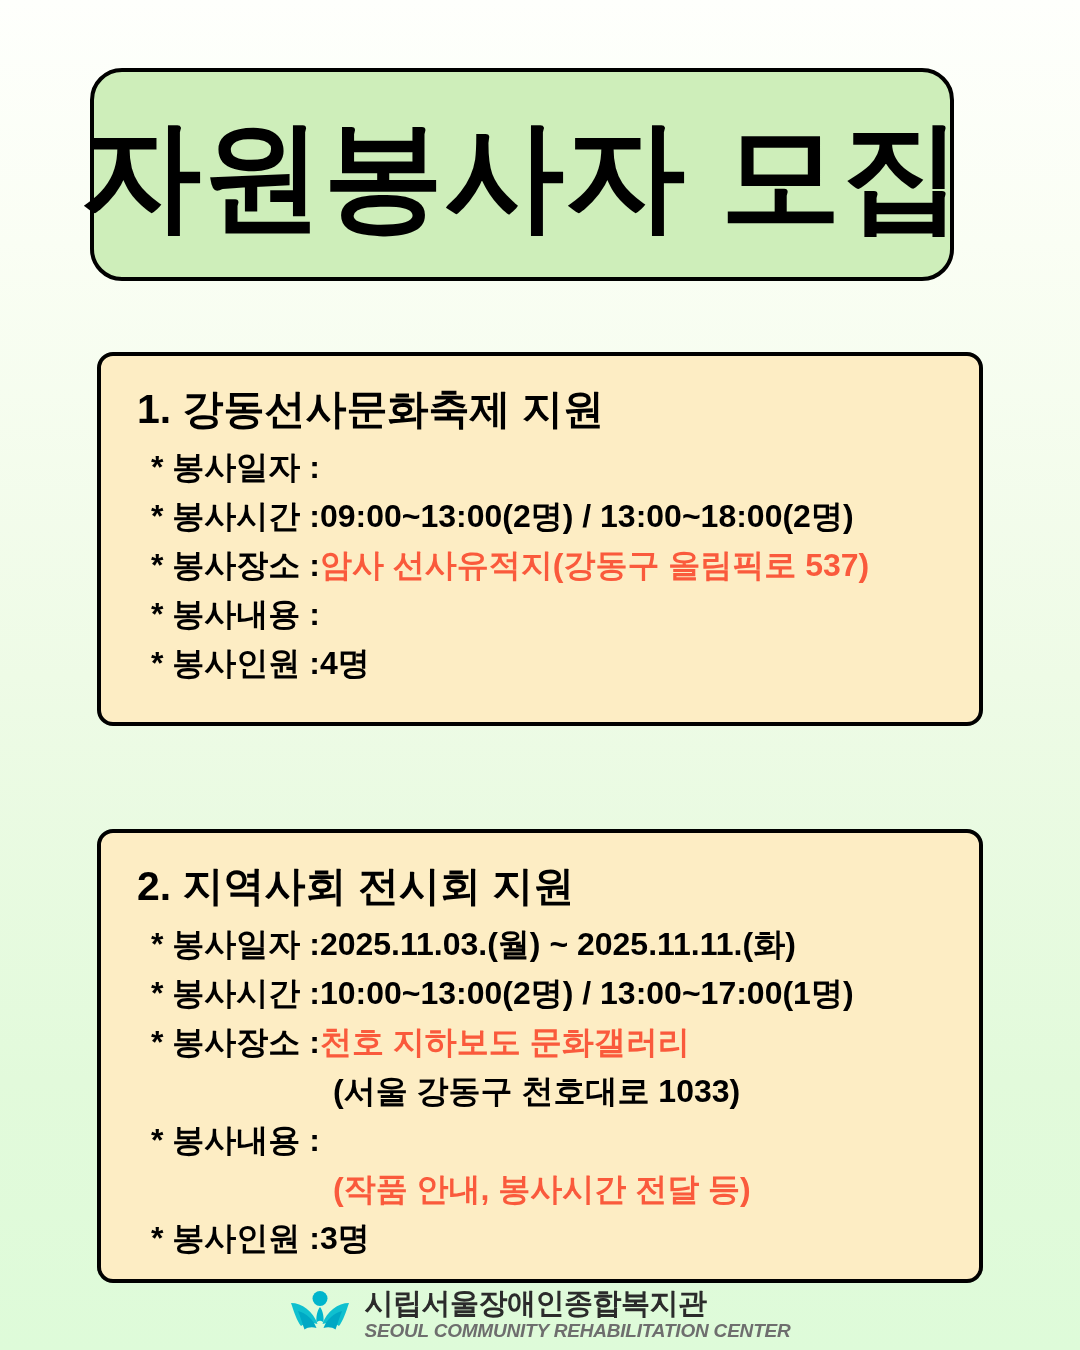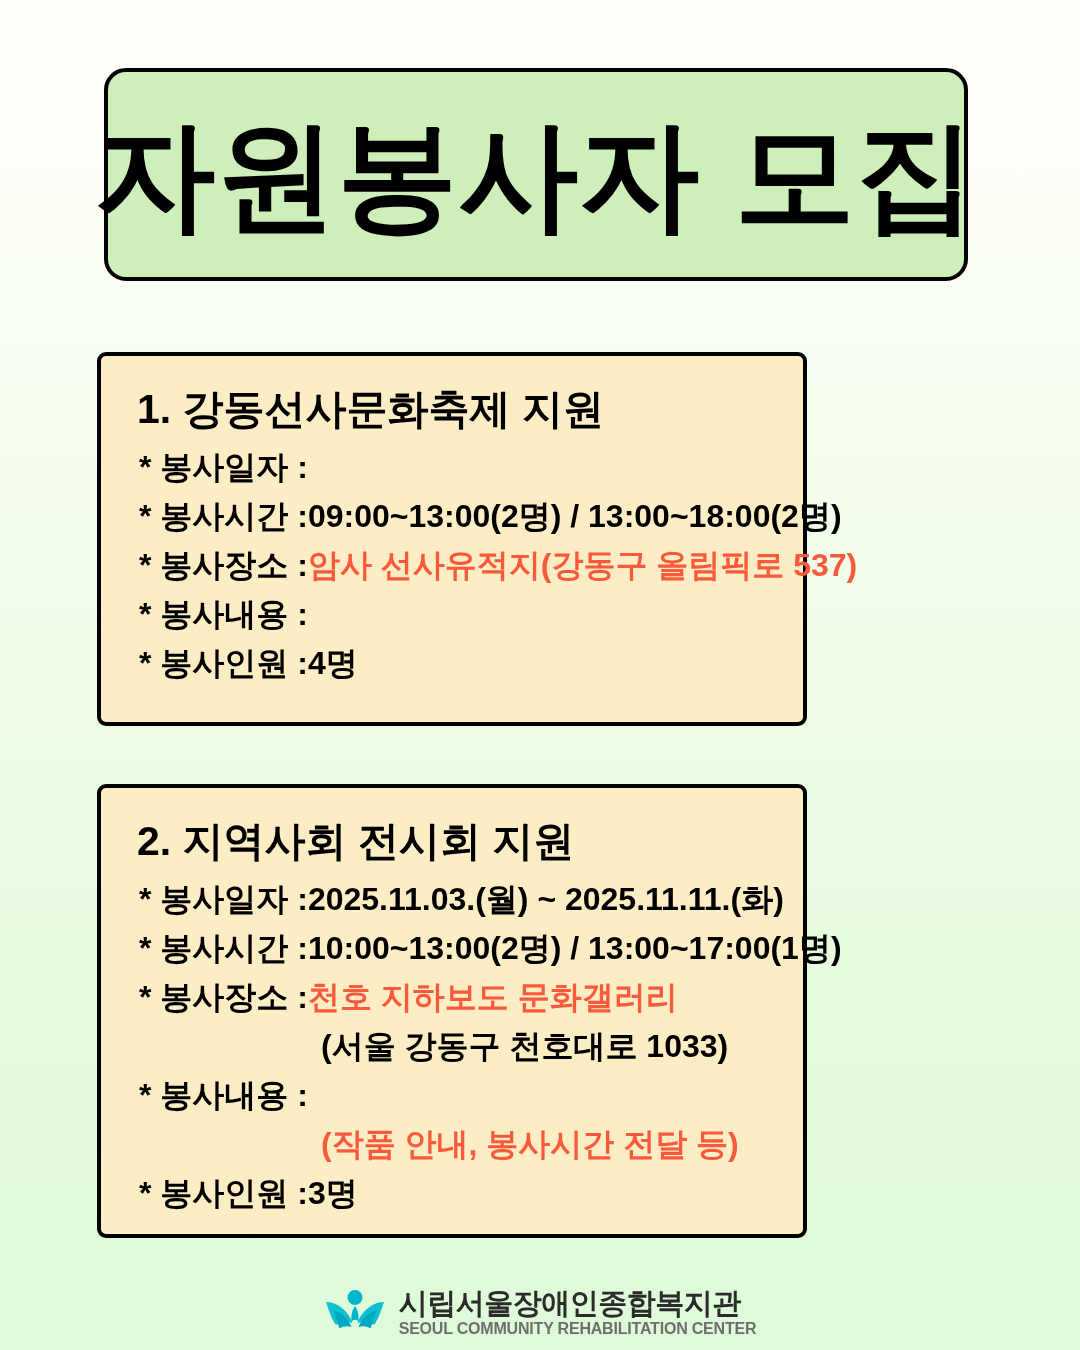--- a/index.html
+++ b/index.html
@@ -19,72 +19,72 @@
   .poster {
     width: 1080px;
     height: 1350px;
     position: relative;
     box-sizing: border-box;
   }
 
   
   .title-banner {
     position: absolute;
-    left: 104px;
+    left: 90px;
     top: 68px;
     width: 864px;
     height: 213px;
     background: #CEEEBA;
     border: 4px solid #000000;
-    border-radius: 22px;
+    border-radius: 32px;
     box-sizing: border-box;
     display: flex;
     align-items: center;
     justify-content: center;
   }
 
   .title-text {
     font-size: 120px;
     font-weight: 700;
     color: #000000;
     letter-spacing: 1px;
     line-height: 1;
     white-space: nowrap;
   }
 
   
   .card {
     position: absolute;
     left: 97px;
-    width: 710px;
+    width: 886px;
     background: #FDEDC4;
     border: 4px solid #000000;
-    border-radius: 9px;
+    border-radius: 16px;
     box-sizing: border-box;
     padding: 22px 30px 26px 34px;
   }
 
   #card-1 { top: 352px; height: 374px; }
-  #card-2 { top: 784px; height: 454px; }
+  #card-2 { top: 829px; height: 454px; }
 
   .card-heading {
     font-size: 41px;
     font-weight: 700;
     color: #000000;
     margin: 8px 0 18px 2px;
     line-height: 1.15;
     white-space: nowrap;
   }
 
   .detail-line {
     font-size: 32px;
     font-weight: 700;
     color: #000000;
     line-height: 1.0;
-    margin: 0 0 17px 4px;
+    margin: 0 0 17px 16px;
     white-space: nowrap;
     display: flex;
     align-items: flex-start;
   }
 
   .detail-label {
     color: #000000;
     font-weight: 700;
     flex: 0 0 auto;
   }
@@ -134,26 +134,27 @@
   .logo-ko {
     font-size: 29px;
     font-weight: 700;
     color: #2B2B2B;
     letter-spacing: -0.5px;
     line-height: 1.05;
     white-space: nowrap;
   }
 
   .logo-en {
-    font-size: 16px;
+    font-size: 19px;
     font-weight: 700;
     color: #6E6E6E;
     letter-spacing: -0.2px;
     margin-top: 3px;
     white-space: nowrap;
+    font-style: italic;
   }
 </style>
 </head>
 <body>
 
 <div class="poster">
 
   <div class="title-banner">
     <div class="title-text">자원봉사자 모집</div>
   </div>

